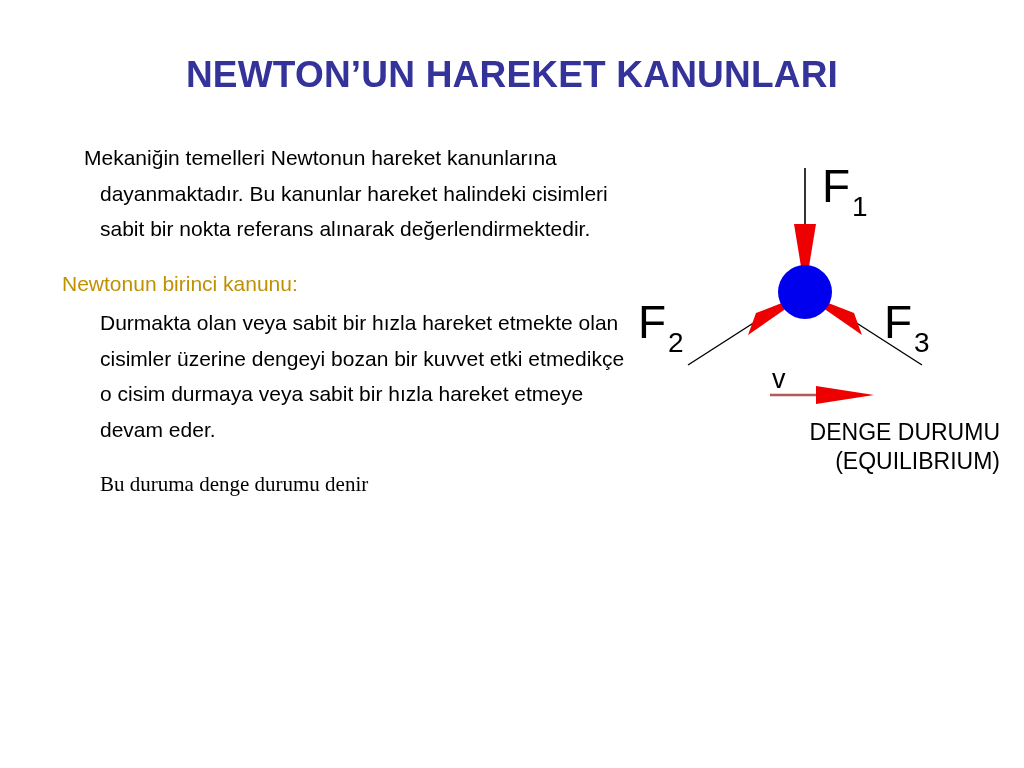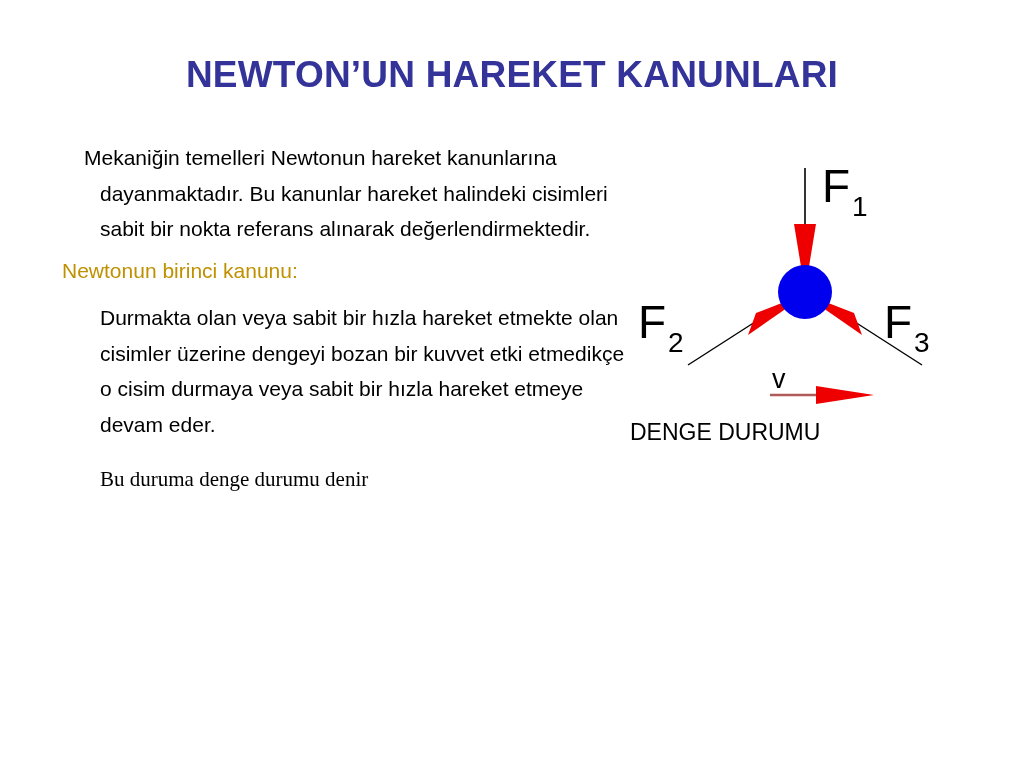--- a/index.html
+++ b/index.html
@@ -52,27 +52,27 @@
     color: #000000;
     margin: 0 0 0 0;
     padding-left: 38px;
     text-indent: -16px;
   }
 
   .para.heading {
     color: #bf9000;
     padding-left: 0;
     text-indent: 0;
-    margin-top: 6px;
+    margin-top: 19px;
   }
 
   .para.sub {
     padding-left: 38px;
     text-indent: 0;
-    margin-top: 12px;
+    margin-top: 4px;
   }
 
   .para.tail {
     padding-left: 38px;
     text-indent: 0;
     margin-top: 20px;
     font-family: Liberation Serif, serif;
   }
 
   
@@ -86,21 +86,21 @@
 
   .diagram svg {
     display: block;
   }
 
   .caption {
     position: absolute;
     left: 630px;
     top: 418px;
     width: 370px;
-    text-align: left;
+    text-align: right;
     font-size: 23px;
     line-height: 29px;
     color: #000000;
   }
 </style>
 </head>
 <body>
 
 <div class="slide">
 
@@ -148,15 +148,16 @@
         <text x="254" y="188" font-family="Liberation Sans, sans-serif" font-size="46" fill="#000000">F</text>
         <text x="284" y="202" font-family="Liberation Sans, sans-serif" font-size="28" fill="#000000">3</text>
       </g>
 
       <text x="142" y="238" font-family="Liberation Sans, sans-serif" font-size="27" fill="#000000">v</text>
     </svg>
   </div>
 
   <div class="caption">
     <div>DENGE DURUMU</div>
+    <div>(EQUILIBRIUM)</div>
   </div>
 
 </div>
 
 </body></html>

